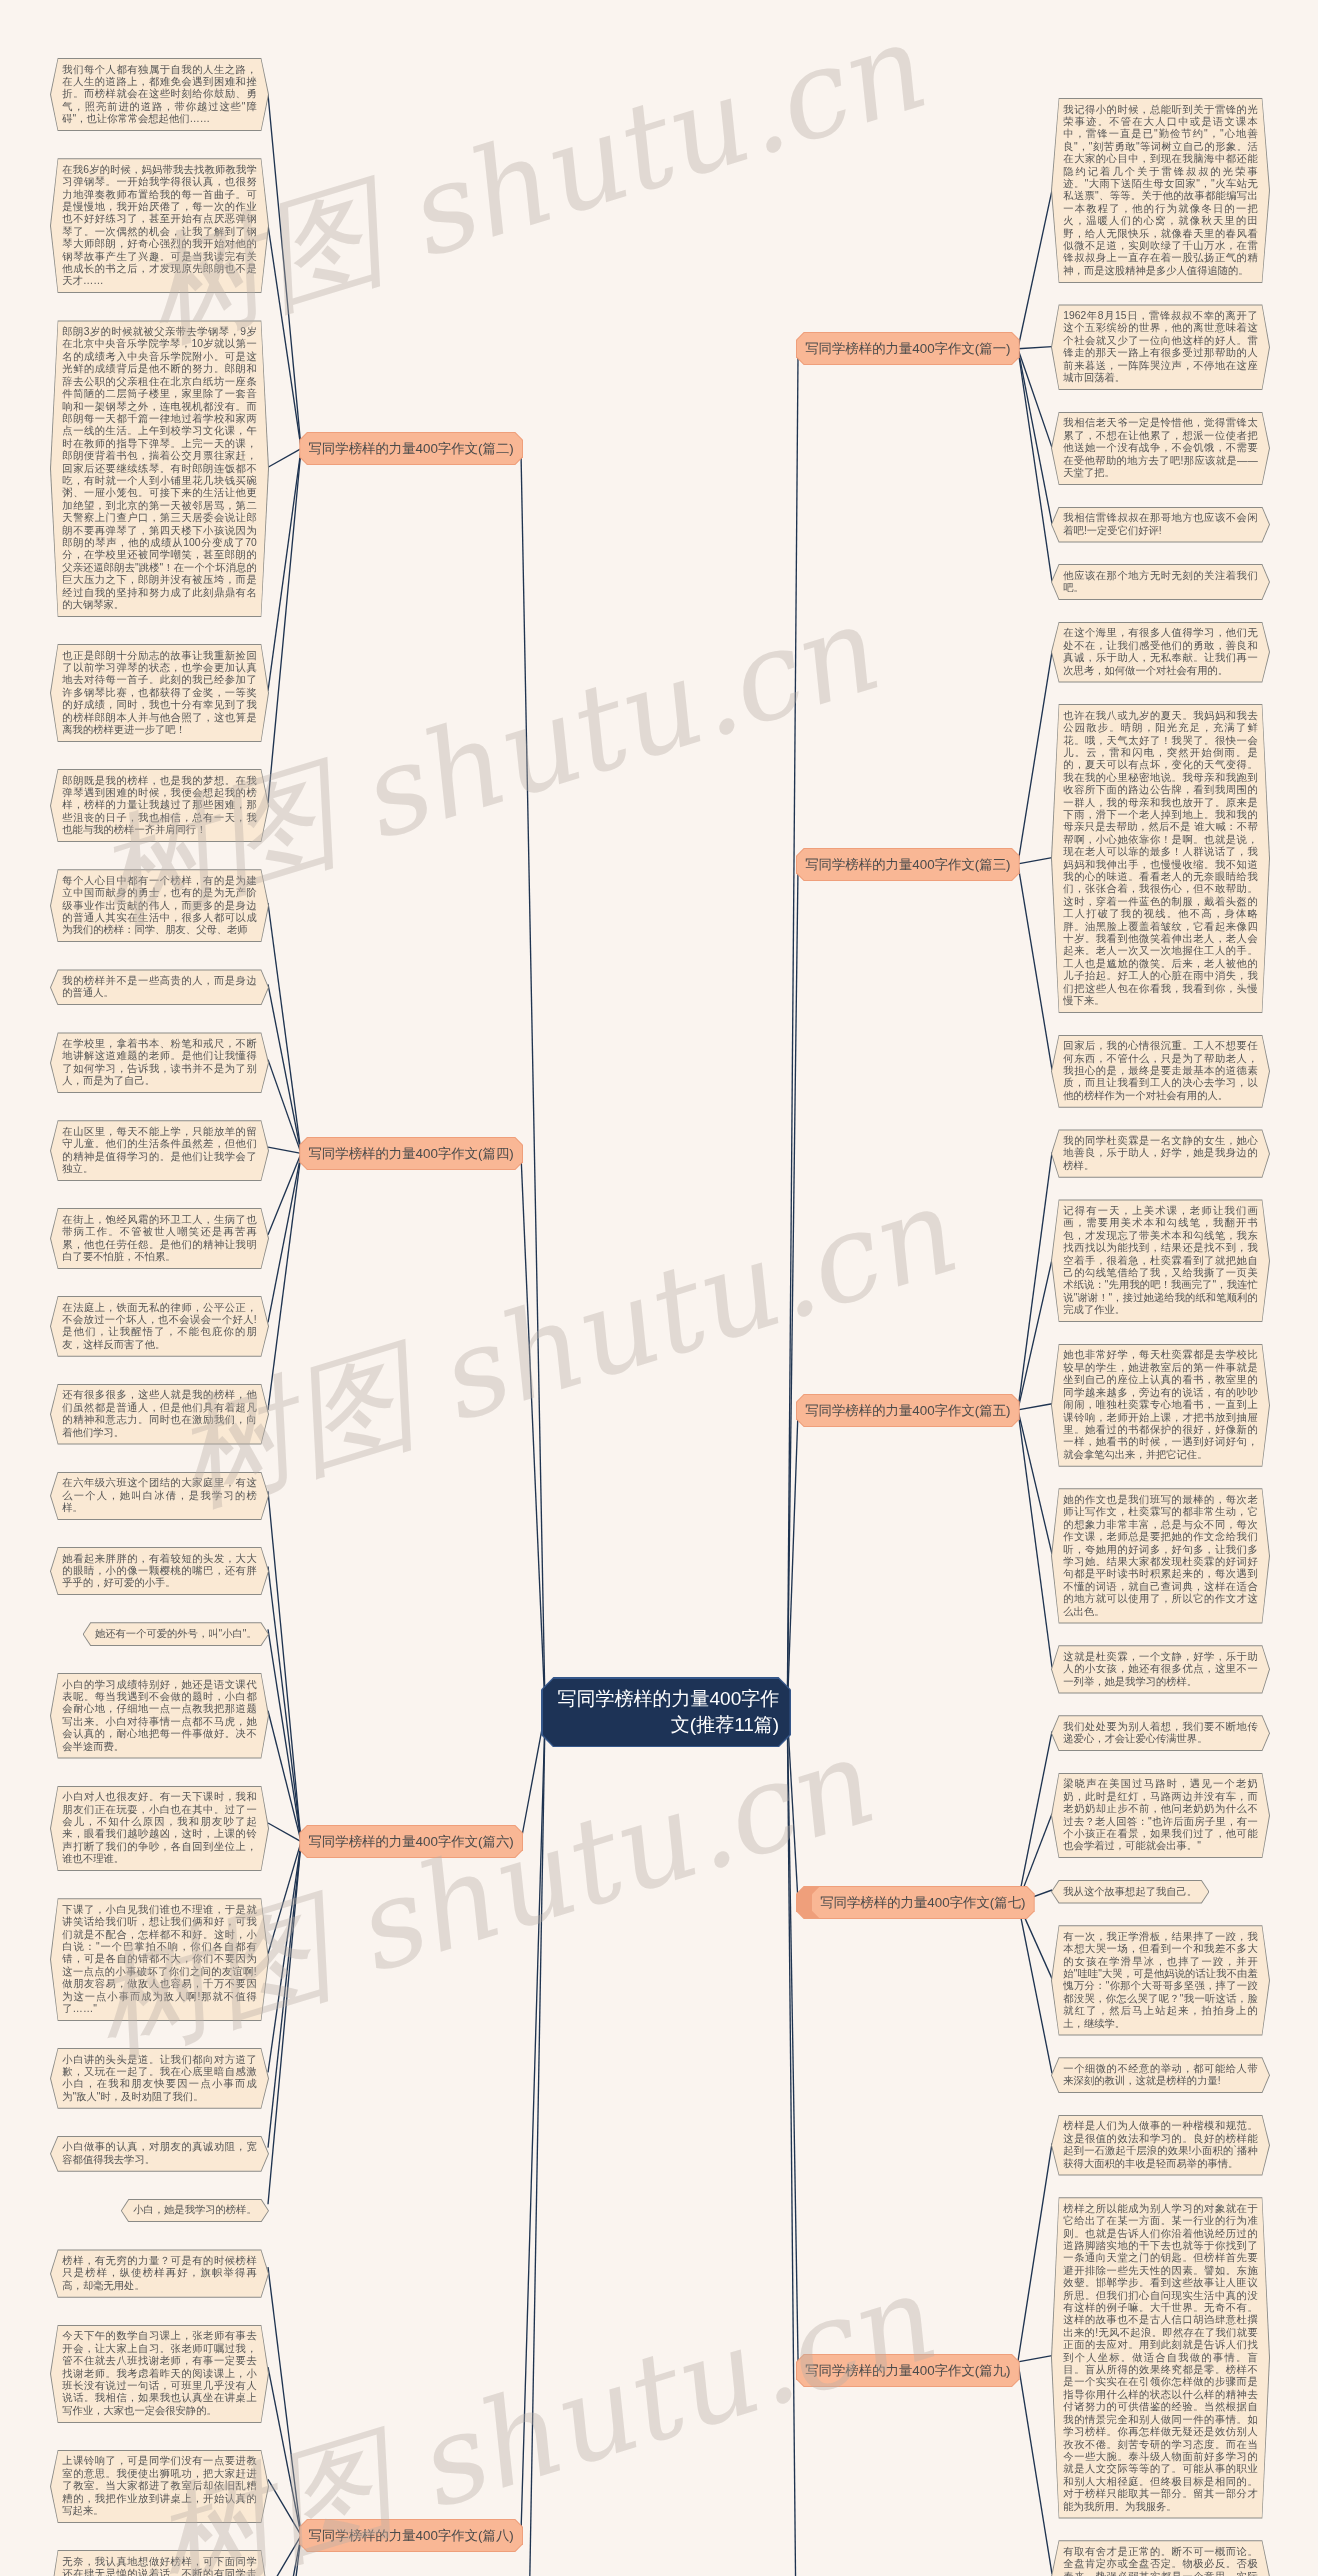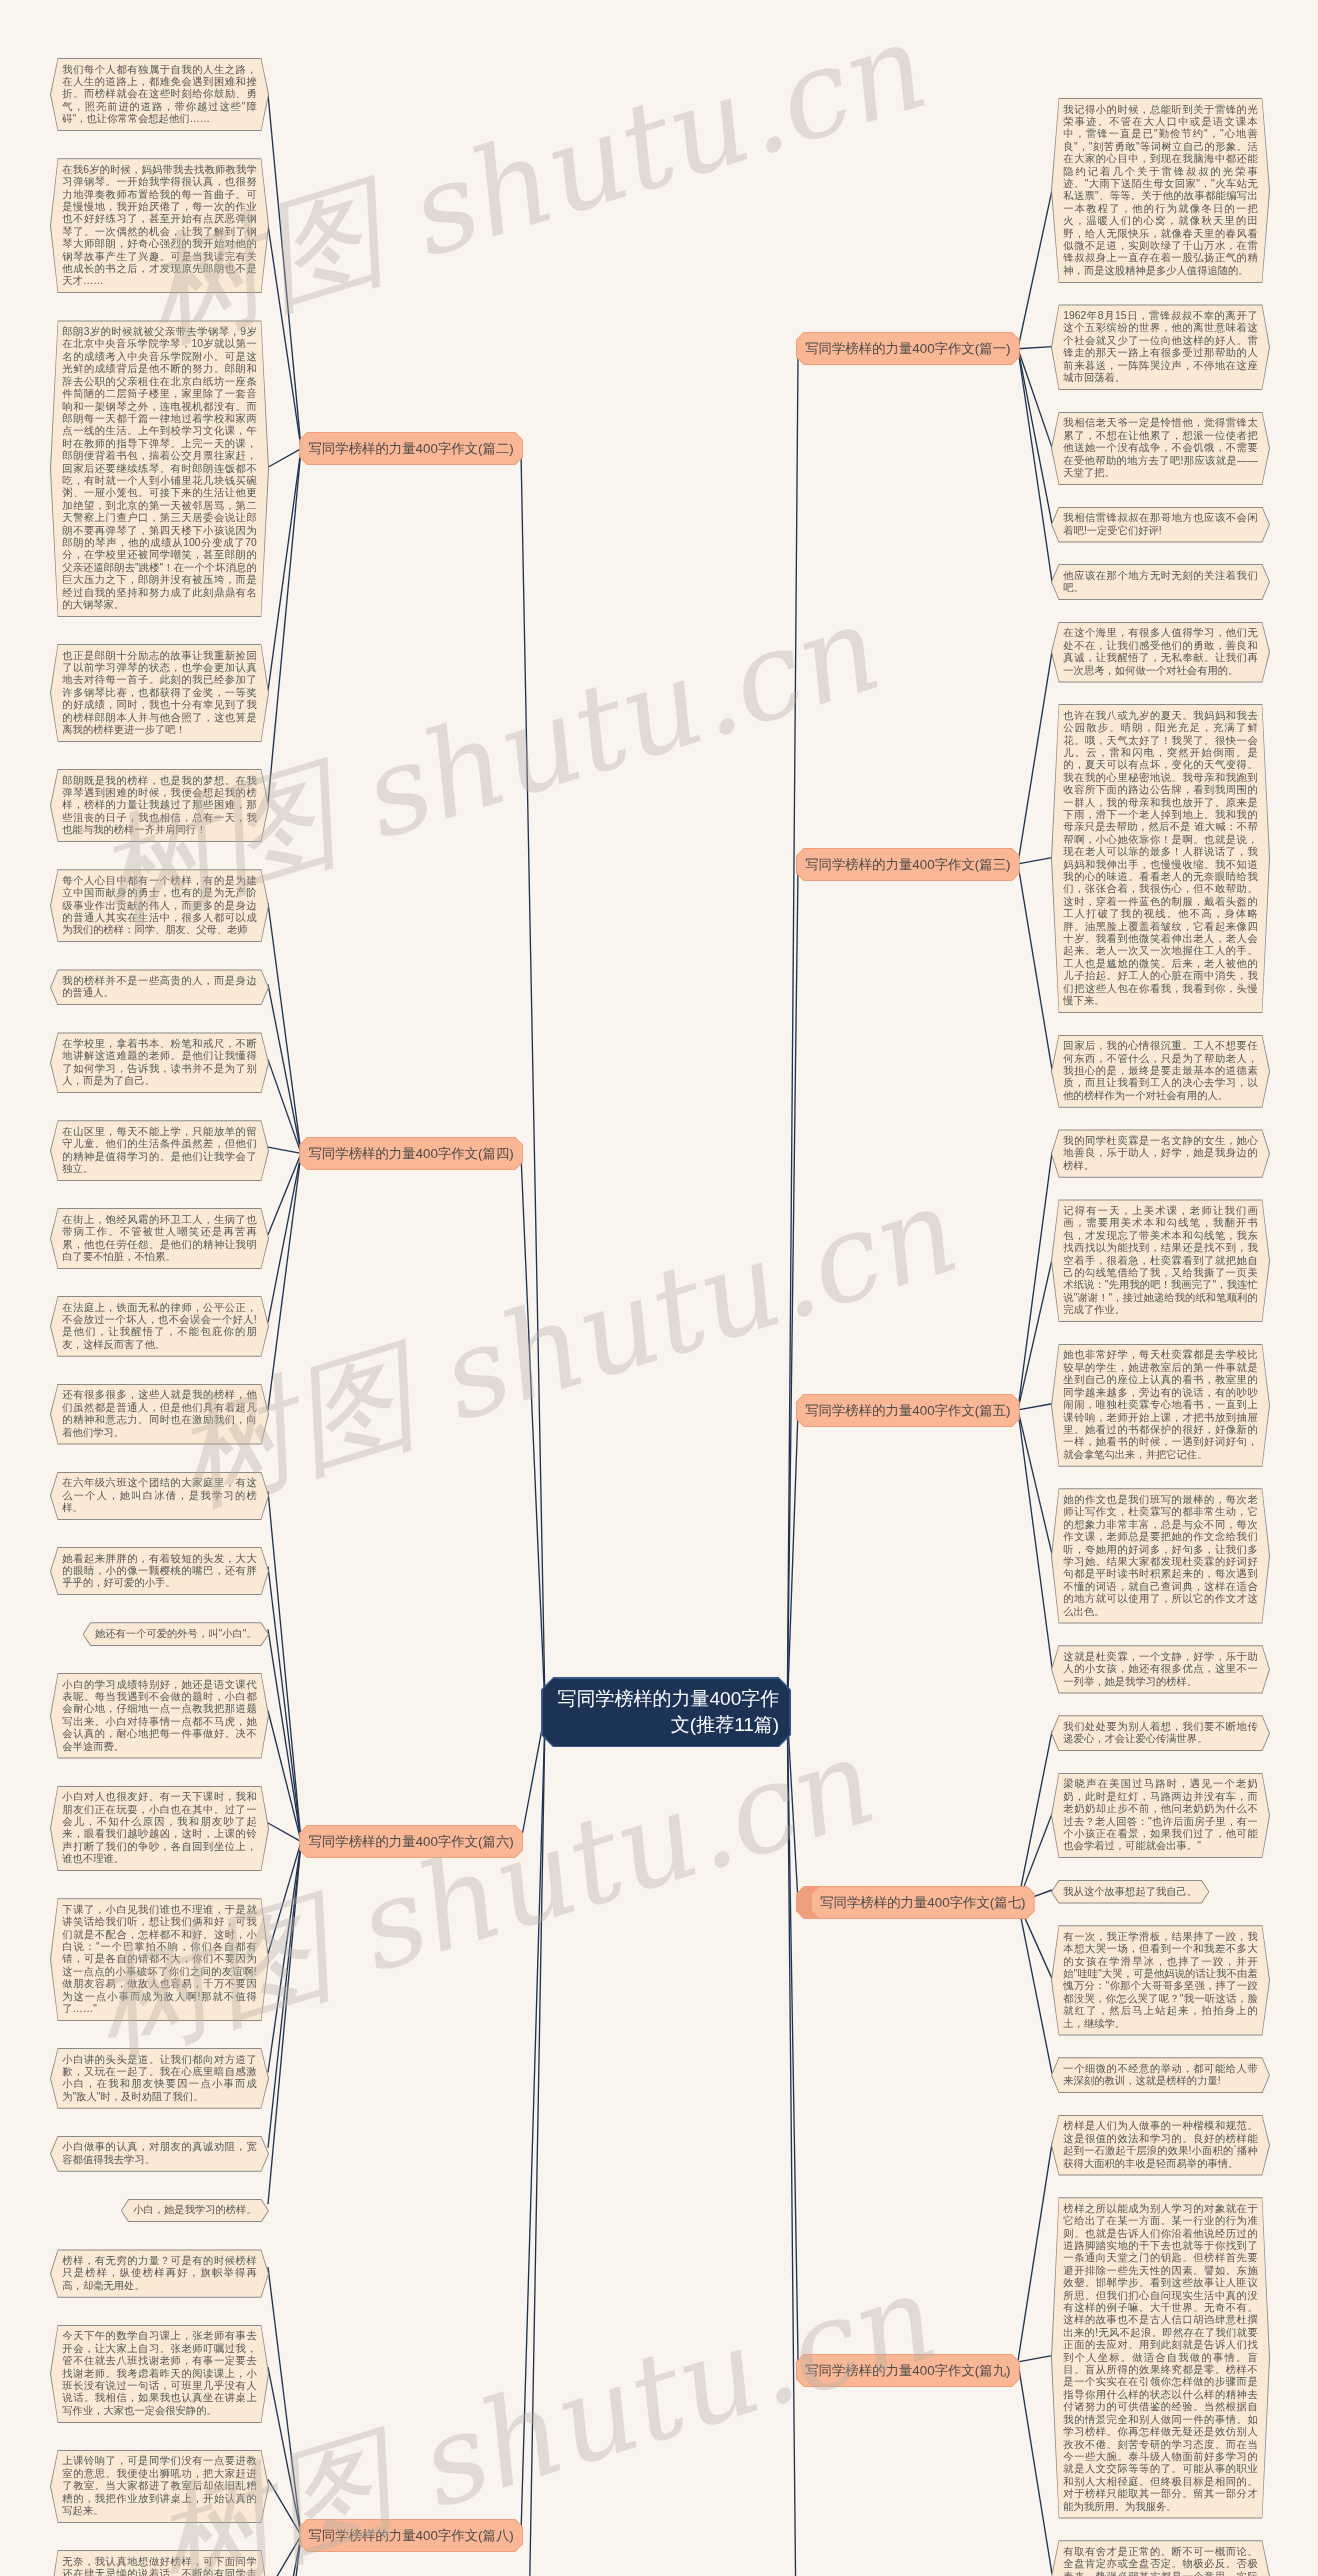--- a/index.html
+++ b/index.html
@@ -223,21 +223,21 @@
       <div class="para">
         <div class="para-in">我相信老天爷一定是怜惜他，觉得雷锋太累了，不想在让他累了，想派一位使者把他送她一个没有战争，不会饥饿，不需要在受他帮助的地方去了吧!那应该就是——天堂了把。</div>
       </div>
       <div class="para">
         <div class="para-in">我相信雷锋叔叔在那哥地方也应该不会闲着吧!一定受它们好评!</div>
       </div>
       <div class="para">
         <div class="para-in">他应该在那个地方无时无刻的关注着我们吧。</div>
       </div>
       <div class="para">
-        <div class="para-in">在这个海里，有很多人值得学习，他们无处不在，让我们感受他们的勇敢，善良和真诚，让我醒悟了，无私奉献。让我们再一次思考，如何做一个对社会有用的。</div>
+        <div class="para-in">在这个海里，有很多人值得学习，他们无处不在，让我们感受他们的勇敢，善良和真诚，乐于助人，无私奉献。让我们再一次思考，如何做一个对社会有用的。</div>
       </div>
       <div class="para">
         <div class="para-in">也许在我八或九岁的夏天。我妈妈和我去公园散步。晴朗，阳光充足，充满了鲜花。哦，天气太好了！我哭了。很快一会儿。云，雷和闪电，突然开始倒雨。是的，夏天可以有点坏，变化的天气变得。我在我的心里秘密地说。我母亲和我跑到收容所下面的路边公告牌，看到我周围的一群人，我的母亲和我也放开了。原来是下雨，滑下一个老人掉到地上。我和我的母亲只是去帮助，然后不是 谁大喊：不帮帮啊，小心她依靠你！是啊。也就是说，现在老人可以靠的最多！人群说话了，我妈妈和我伸出手，也慢慢收缩。我不知道我的心的味道。看看老人的无奈眼睛给我们，张张合着，我很伤心，但不敢帮助。这时，穿着一件蓝色的制服，戴着头盔的工人打破了我的视线。他不高，身体略胖。油黑脸上覆盖着皱纹，它看起来像四十岁。我看到他微笑着伸出老人，老人会起来。老人一次又一次地握住工人的手。工人也是尴尬的微笑。后来，老人被他的儿子抬起。好工人的心脏在雨中消失，我们把这些人包在你看我，我看到你，头慢慢下来。</div>
       </div>
       <div class="para">
         <div class="para-in">回家后，我的心情很沉重。工人不想要任何东西，不管什么，只是为了帮助老人，我担心的是，最终是要走最基本的道德素质，而且让我看到工人的决心去学习，以他的榜样作为一个对社会有用的人。</div>
       </div>
       <div class="para">
         <div class="para-in">我的同学杜奕霖是一名文静的女生，她心地善良，乐于助人，好学，她是我身边的榜样。</div>
       </div>

